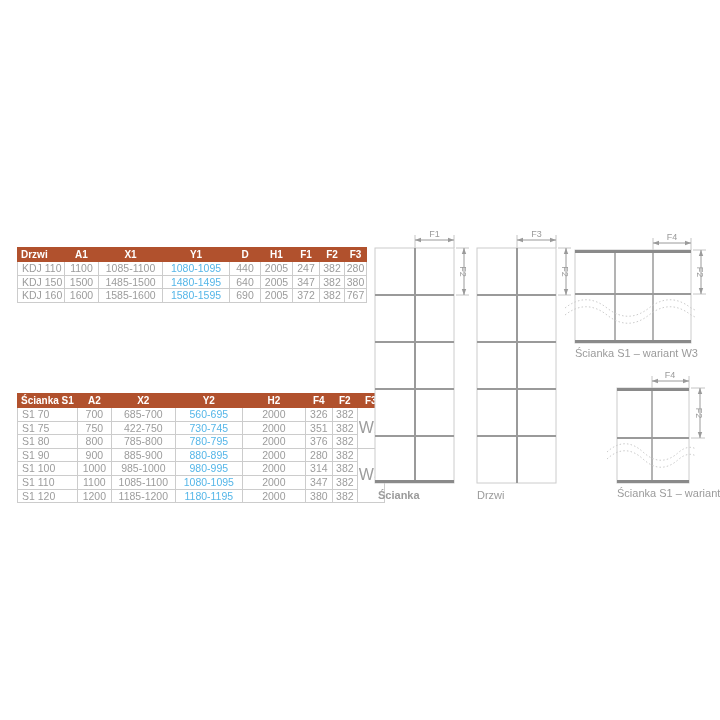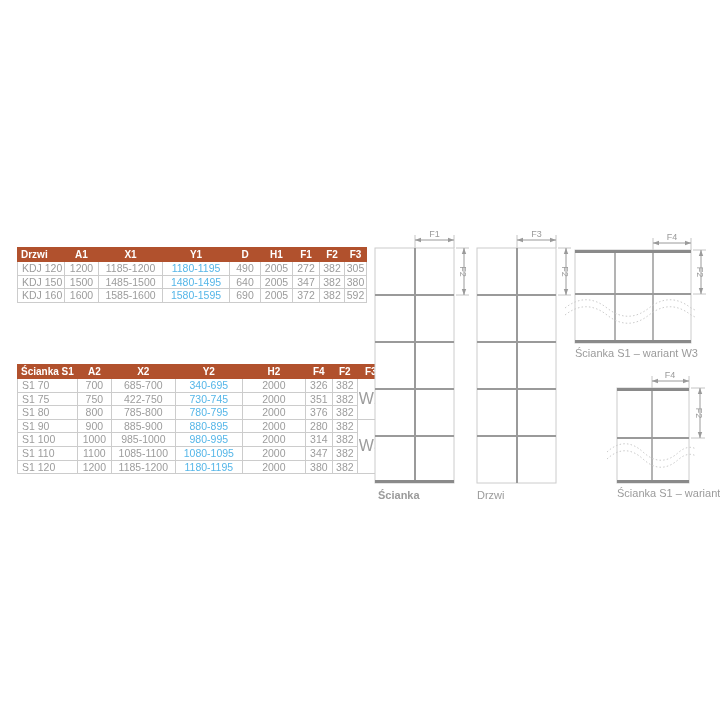--- a/index.html
+++ b/index.html
@@ -1,20 +1,20 @@
 <!DOCTYPE html>
 <html><head>
 <meta charset="utf-8">
 <style>
   html,body{margin:0;padding:0;background:#fff;}
   body{width:720px;height:720px;position:relative;font-family:"Liberation Sans",sans-serif;overflow:hidden;}
 
   table{position:absolute;border-collapse:collapse;table-layout:fixed;background:#fff;}
   #tbl-drzwi{left:17px;top:247px;}
-  #tbl-scianka{left:17px;top:364px;}
+  #tbl-scianka{left:17px;top:393px;}
 
   col.c-name{width:47px;} col.c-a{width:34px;} col.c-x{width:64px;} col.c-y{width:67px;}
   col.c-d{width:31px;} col.c-h1{width:32px;} col.c-h2{width:63px;}
   col.c-f1{width:27px;} col.c-f2{width:25px;} col.c-f3{width:22px;}
 
   th{background:#b1512d;color:#fff;font-size:10px;font-weight:bold;height:13px;
      padding:0 3px;border:1px solid #b1512d;border-left:1px solid #c57351;
      text-align:center;white-space:nowrap;overflow:hidden;line-height:1;}
   th:first-child{border-left-color:#b1512d;text-align:left;}
 
@@ -61,29 +61,29 @@
         <th>Y1</th>
         <th>D</th>
         <th>H1</th>
         <th>F1</th>
         <th>F2</th>
         <th>F3</th>
       </tr>
   </thead>
   <tbody>
       <tr>
-        <td class="name">KDJ 120</td>
-        <td>1200</td>
-        <td>1185-1200</td>
-        <td class="hi">1180-1195</td>
-        <td>490</td>
+        <td class="name">KDJ 110</td>
+        <td>1100</td>
+        <td>1085-1100</td>
+        <td class="hi">1080-1095</td>
+        <td>440</td>
         <td>2005</td>
-        <td>272</td>
-        <td>382</td>
-        <td>305</td>
+        <td>247</td>
+        <td>382</td>
+        <td>280</td>
       </tr>
       <tr>
         <td class="name">KDJ 150</td>
         <td>1500</td>
         <td>1485-1500</td>
         <td class="hi">1480-1495</td>
         <td>640</td>
         <td>2005</td>
         <td>347</td>
         <td>382</td>
@@ -91,21 +91,21 @@
       </tr>
       <tr>
         <td class="name">KDJ 160</td>
         <td>1600</td>
         <td>1585-1600</td>
         <td class="hi">1580-1595</td>
         <td>690</td>
         <td>2005</td>
         <td>372</td>
         <td>382</td>
-        <td>592</td>
+        <td>767</td>
       </tr>
     </tbody>
 </table>
 
 <table id="tbl-scianka">
   <colgroup>
     <col class="c-name">
       <col class="c-a">
       <col class="c-x">
       <col class="c-y">
@@ -124,21 +124,21 @@
         <th>F4</th>
         <th>F2</th>
         <th>F3</th>
       </tr>
   </thead>
   <tbody>
       <tr>
         <td class="name">S1 70</td>
         <td>700</td>
         <td>685-700</td>
-        <td class="hi">340-695</td>
+        <td class="hi">560-695</td>
         <td>2000</td>
         <td>326</td>
         <td>382</td>
         <td rowspan="3" class="variant">W2</td>
       </tr>
       <tr>
         <td class="name">S1 75</td>
         <td>750</td>
         <td>422-750</td>
         <td class="hi">730-745</td>

